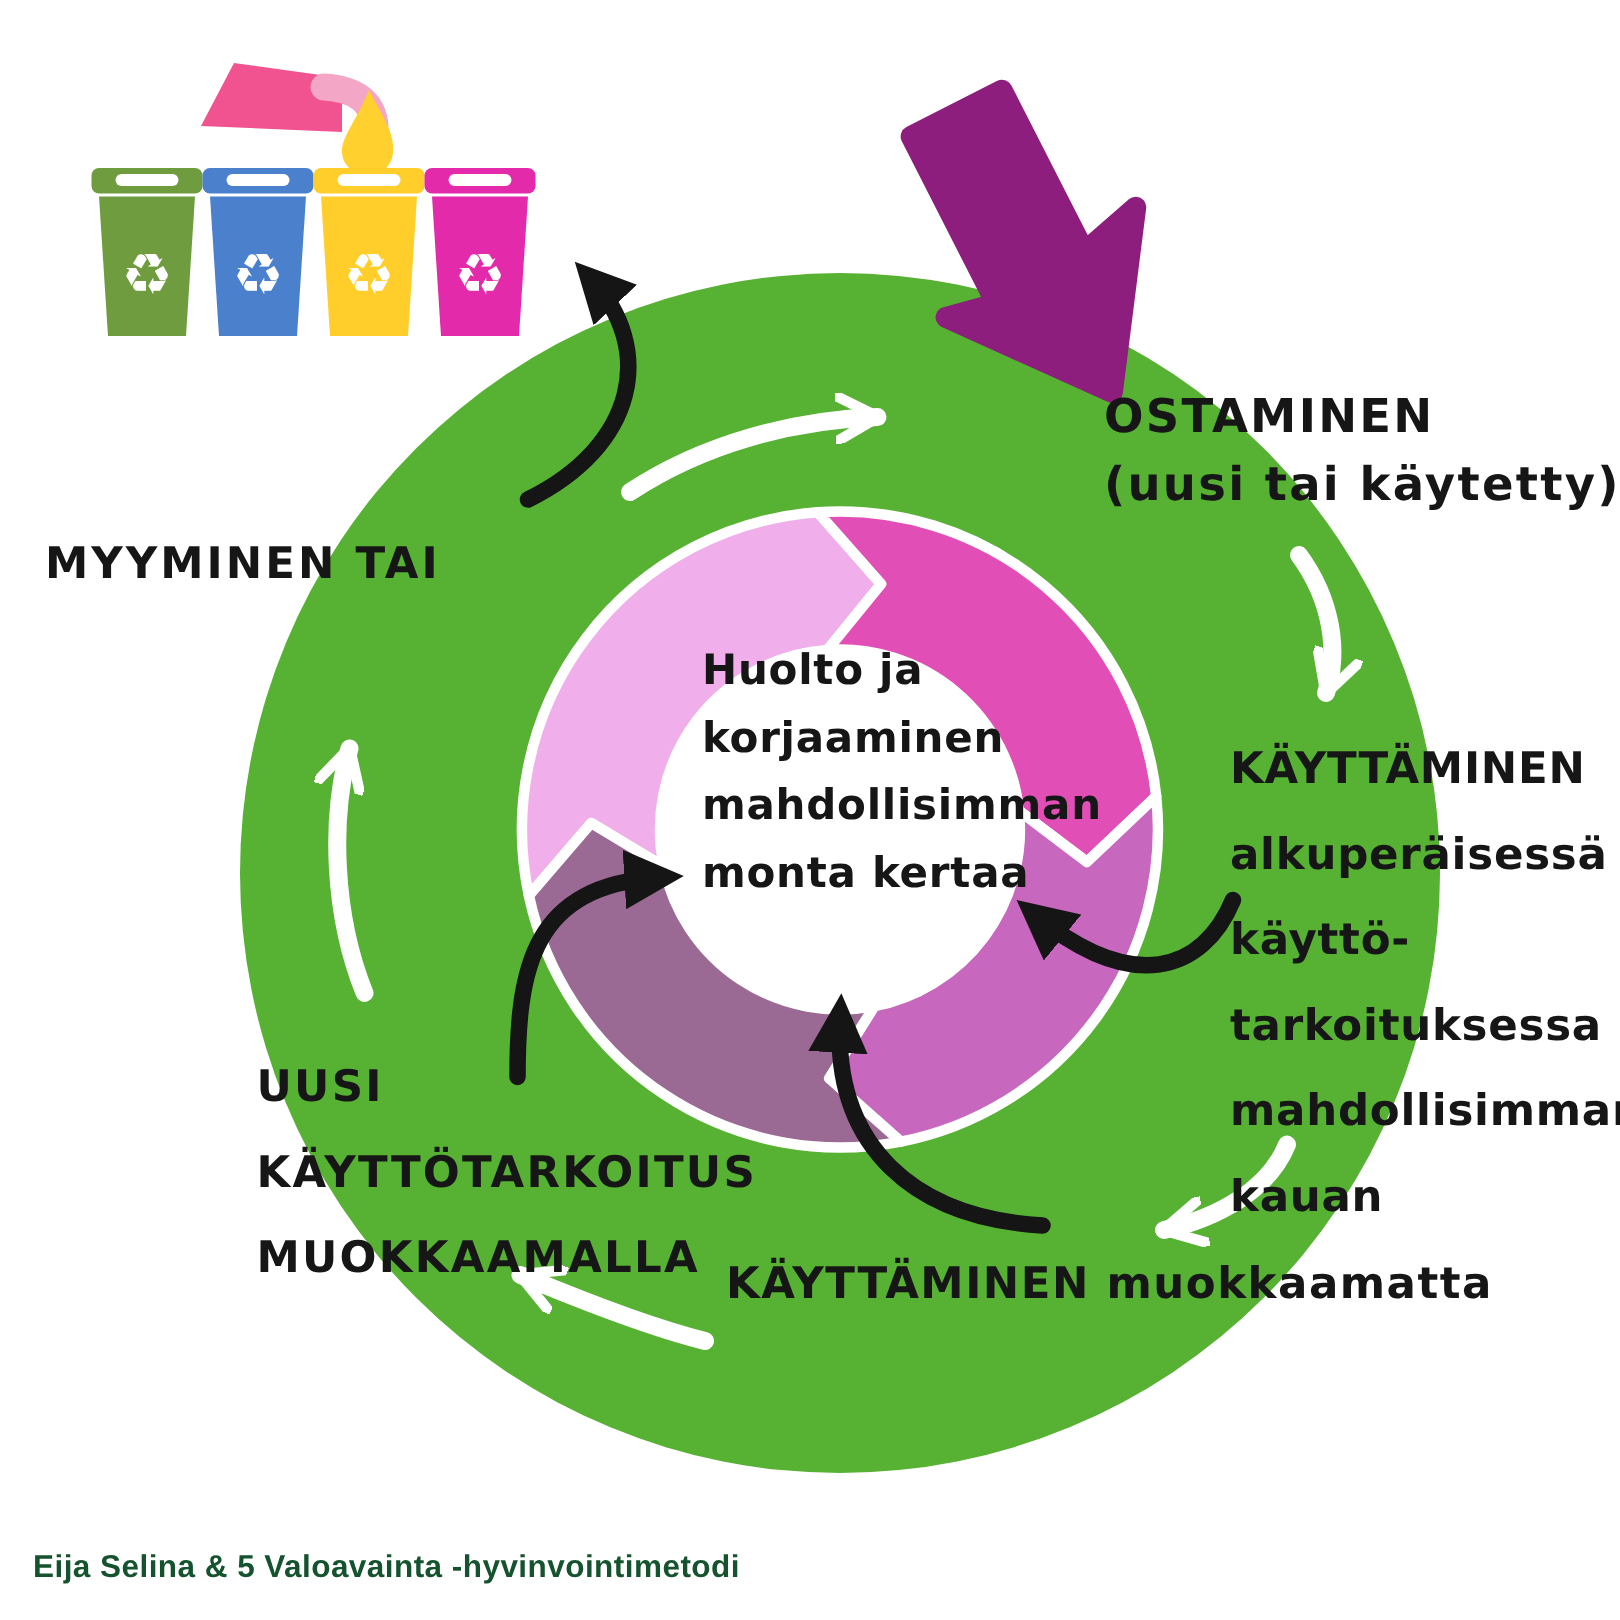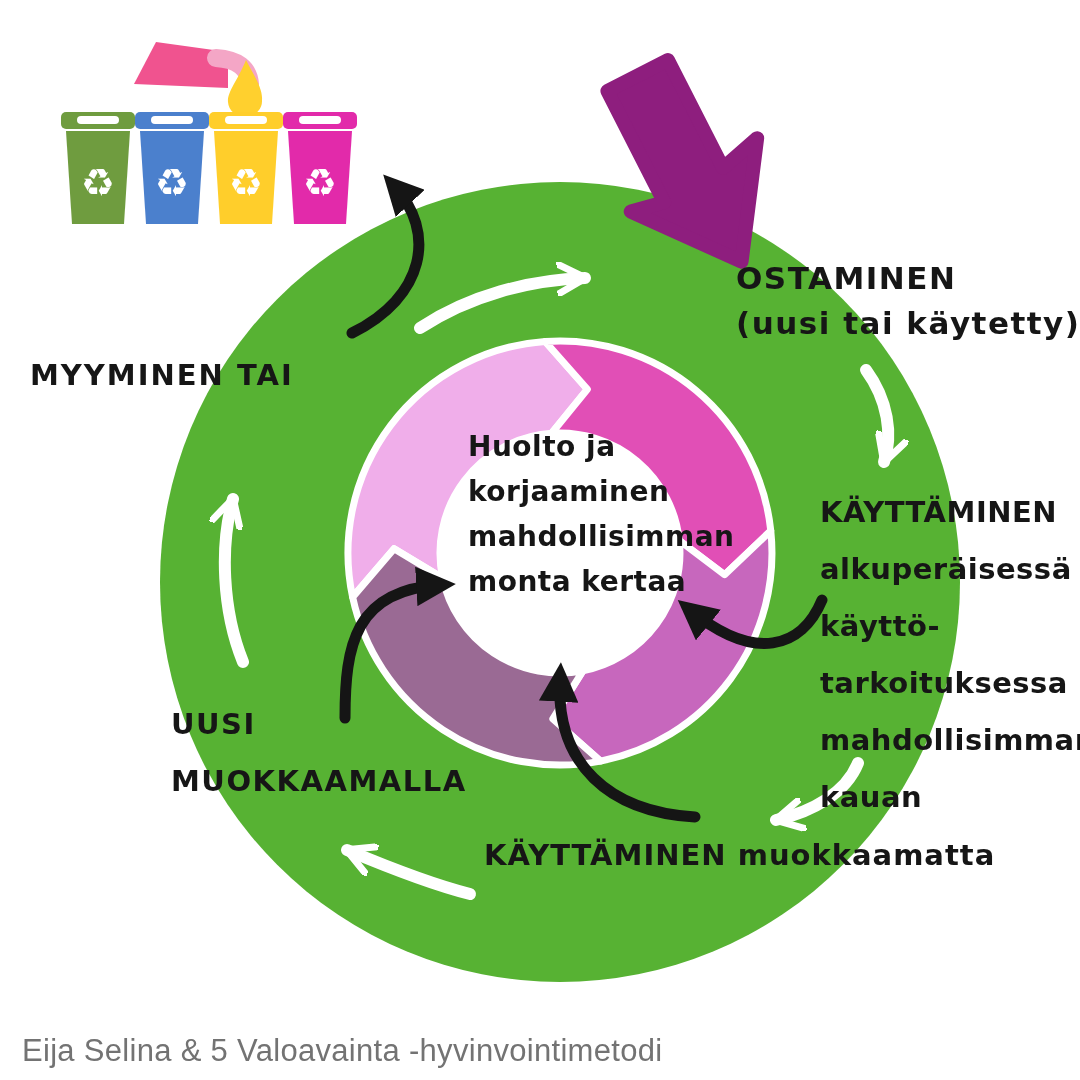--- a/index.html
+++ b/index.html
@@ -8,21 +8,21 @@
   svg.art{position:absolute;left:0;top:0;}
   .label{position:absolute;color:#161616;font-weight:700;white-space:nowrap;}
   .label .ln{display:block;}
   #lbl-myyminen{left:30px;top:352px;font-size:29px;line-height:47px;letter-spacing:2px;}
   #lbl-ostaminen{left:736px;top:256px;font-size:31px;line-height:45px;letter-spacing:1.5px;}
   #lbl-kayt-alk{left:820px;top:484px;font-size:29px;line-height:57px;letter-spacing:0.5px;}
   #lbl-uusi{left:146px;top:696px;font-size:29px;line-height:57px;letter-spacing:1.5px;margin-left:25px;}
   #lbl-kayt-muok{left:484px;top:832px;font-size:29px;line-height:47px;letter-spacing:1px;}
   #lbl-center{left:468px;top:424px;font-size:28px;line-height:45px;letter-spacing:0.5px;}
   #footer{position:absolute;left:22px;top:1033px;font-family:"Liberation Sans",sans-serif;
-          font-size:31px;font-weight:400;color:#737373;letter-spacing:0.3px;}
+          font-size:21px;font-weight:700;color:#14532d;letter-spacing:0.3px;}
   svg text{font-family:"DejaVu Sans",sans-serif;}
 </style>
 </head>
 <body>
 
 <div class="canvas">
 
   <svg class="art" width="1080" height="1080" viewBox="0 0 1080 1080">
     <defs>
       <marker id="mBlack" viewBox="0 0 3 3" markerWidth="3.6" markerHeight="3.6" refX="1.8" refY="1.5" orient="auto">
@@ -112,20 +112,21 @@
     <span class="ln">mahdollisimman</span>
     <span class="ln">kauan</span>
   </div>
 
   <div class="label" id="lbl-kayt-muok">
     <span class="ln">KÄYTTÄMINEN muokkaamatta</span>
   </div>
 
   <div class="label" id="lbl-uusi">
     <span class="ln">UUSI</span>
+    <span class="ln">KÄYTTÖTARKOITUS</span>
     <span class="ln">MUOKKAAMALLA</span>
   </div>
 
   <div class="label" id="lbl-center">
     <span class="ln">Huolto ja</span>
     <span class="ln">korjaaminen</span>
     <span class="ln">mahdollisimman</span>
     <span class="ln">monta kertaa</span>
   </div>
 

